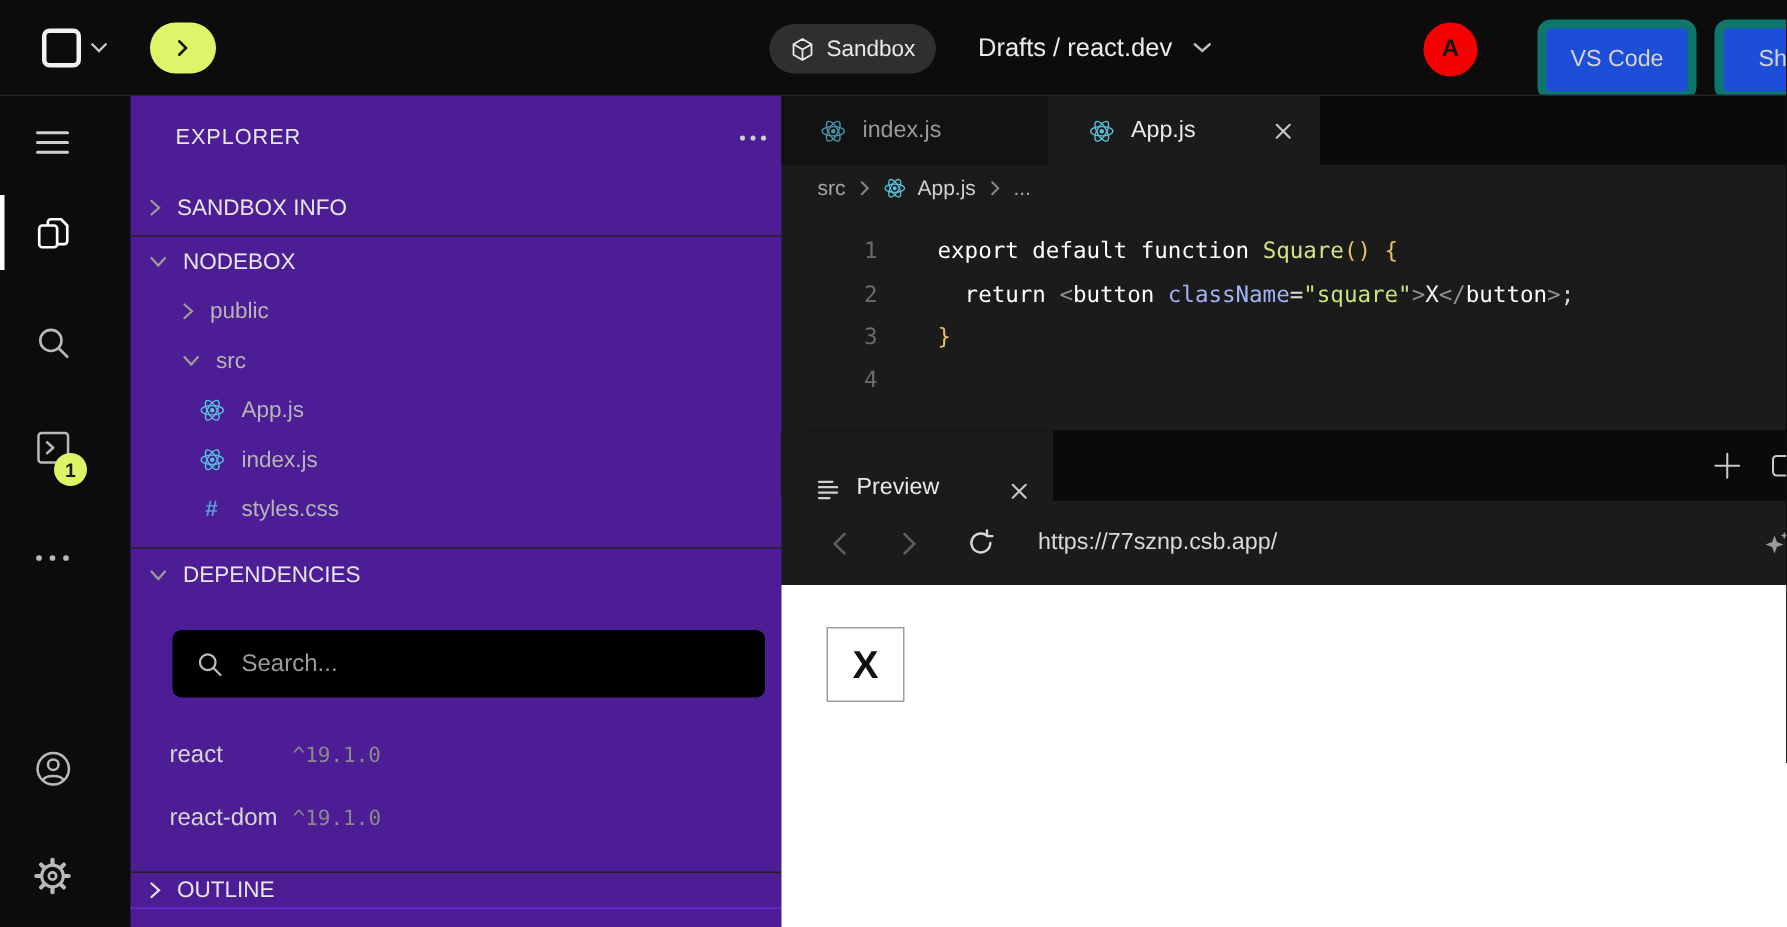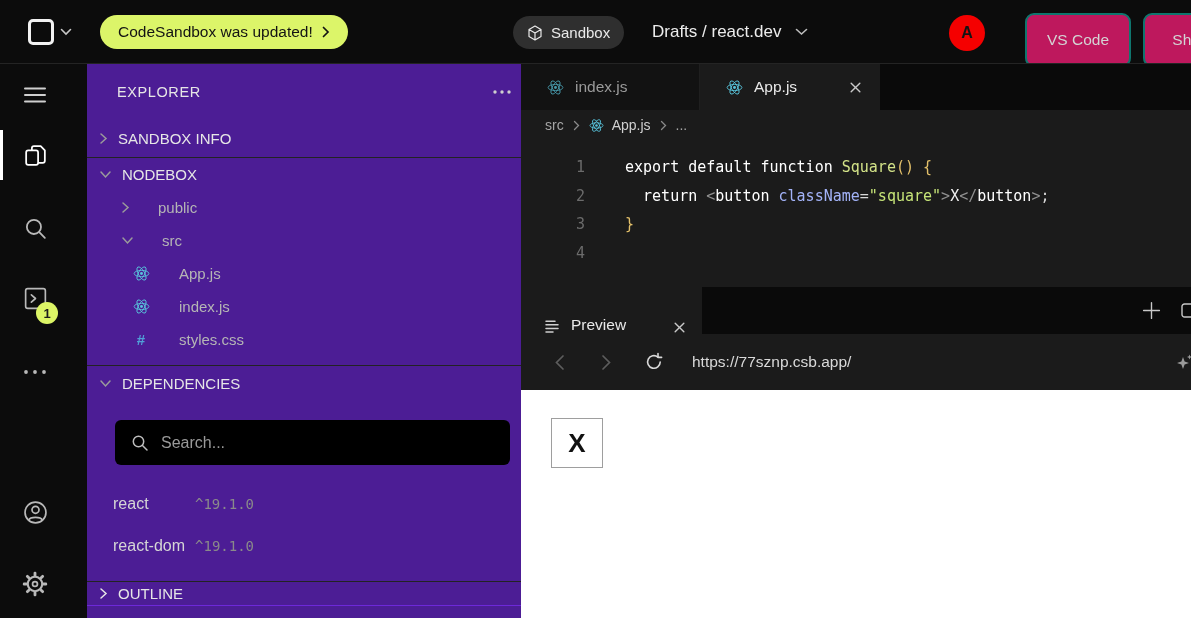--- a/index.html
+++ b/index.html
@@ -17,22 +17,22 @@
                  background:#dcf569; display:flex; align-items:center; gap:9px; padding:0 18px;
                  color:#131313; font-size:15.5px; font-weight:500; cursor:pointer; }
   .sandbox-badge { position:absolute; left:513px; top:16px; height:33px; border-radius:17px;
                    background:#2f2f2f; display:flex; align-items:center; gap:8px; padding:0 14px;
                    color:#e9e9e9; font-size:15px; cursor:pointer; }
   .project-crumb { position:absolute; left:652px; top:0; height:64px; display:flex;
                    align-items:center; gap:14px; color:#ececec; font-size:17px; cursor:pointer; }
   .avatar { position:absolute; left:949px; top:15px; width:36px; height:36px; border-radius:50%;
             background:#f50000; color:#141414; font-size:16px; font-weight:700;
             display:flex; align-items:center; justify-content:center; cursor:pointer; }
-  .tb-btn { position:absolute; top:13px; height:54px; border-radius:9px; background:#be185d;
-            border:2px solid #0f766e; color:#d4d4d4; font-size:15.5px;
+  .tb-btn { position:absolute; top:13px; height:54px; border-radius:9px; background:#1d4ed8;
+            border:6px solid #0f766e; color:#d4d4d4; font-size:15.5px;
             display:flex; align-items:center; justify-content:center; cursor:pointer; }
   .btn-vscode { left:1025px; width:106px; }
   .btn-share  { left:1143px; width:100px; }
 
   
   .activitybar { position:absolute; left:0; top:64px; width:70px; height:554px; background:#0c0c0c; }
   .ab-item { position:absolute; left:0; width:70px; height:44px; display:flex;
              align-items:center; justify-content:center; color:#b9b9b9; cursor:pointer; }
   .ab-item.active { color:#ffffff; }
   .ab-indicator { position:absolute; left:0; top:66px; width:3px; height:50px; background:#ffffff; }
@@ -45,21 +45,21 @@
               background:#4c1d95; border-right:1px solid #272727; color:#b5b5b5; font-size:15px; }
   .exp-title-row { height:56px; display:flex; align-items:center; padding:0 24px 0 30px; }
   .exp-title { color:#e6e6e6; letter-spacing:0.6px; font-size:14.5px; }
   .exp-more { margin-left:auto; color:#cfcfcf; cursor:pointer; display:flex; }
   .section-row { height:38px; display:flex; align-items:center; gap:10px; padding-left:12px;
                  color:#e6e6e6; cursor:pointer; }
   .section-row .chev { color:#9b9b9b; display:flex; }
   .hdr-border-b { border-bottom:1px solid #232323; }
   .hdr-border-t { border-top:1px solid #232323; }
   .tree-clip { height:207px; overflow:hidden; }
-  .tree-row { height:33px; display:flex; align-items:center; gap:28px; cursor:pointer; }
+  .tree-row { height:33px; display:flex; align-items:center; gap:10px; cursor:pointer; }
   .tree-row .chev { color:#9b9b9b; display:flex; }
   .row-indent-1 { padding-left:34px; }
   .row-indent-2 { padding-left:44px; }
   .file-ico { width:20px; display:flex; justify-content:center; }
   .ico-react { color:#58c4dc; }
   .ico-react.dim { opacity:.75; }
   .ico-css { color:#519fd7; font-weight:700; font-size:15px; }
   .ico-json { color:#b9b93d; font-weight:700; font-size:14px; }
   .dep-search { margin:19px 26px 0 28px; height:45px; border-radius:6px; background:#000000;
                 display:flex; align-items:center; gap:12px; padding:0 16px; }
@@ -135,21 +135,20 @@
 <div class="screen">
 
   <div class="topbar">
     <div class="logo-box"></div>
     <span class="logo-chevron">
       <svg width="12" height="8" viewBox="0 0 12 8">
           <path d="M1.5 1.5 L6 6 L10.5 1.5" stroke="currentColor" stroke-width="1.6" fill="none" stroke-linecap="round"></path>
         </svg>
     </span>
     <div class="update-pill">
-      <span>CodeSandbox was updated!</span>
       <svg width="8" height="12" viewBox="0 0 8 12">
           <path d="M1.5 1.5 L6 6 L1.5 10.5" stroke="currentColor" stroke-width="1.7" fill="none" stroke-linecap="round"></path>
         </svg>
     </div>
     <div class="sandbox-badge">
       <svg width="16" height="16" viewBox="0 0 16 16">
           <path d="M8 1 L14 4.5 V11.5 L8 15 L2 11.5 V4.5 Z M2 4.5 L8 8 L14 4.5 M8 8 V15" stroke="currentColor" stroke-width="1.2" fill="none" stroke-linejoin="round"></path>
         </svg>
       <span>Sandbox</span>
     </div>

